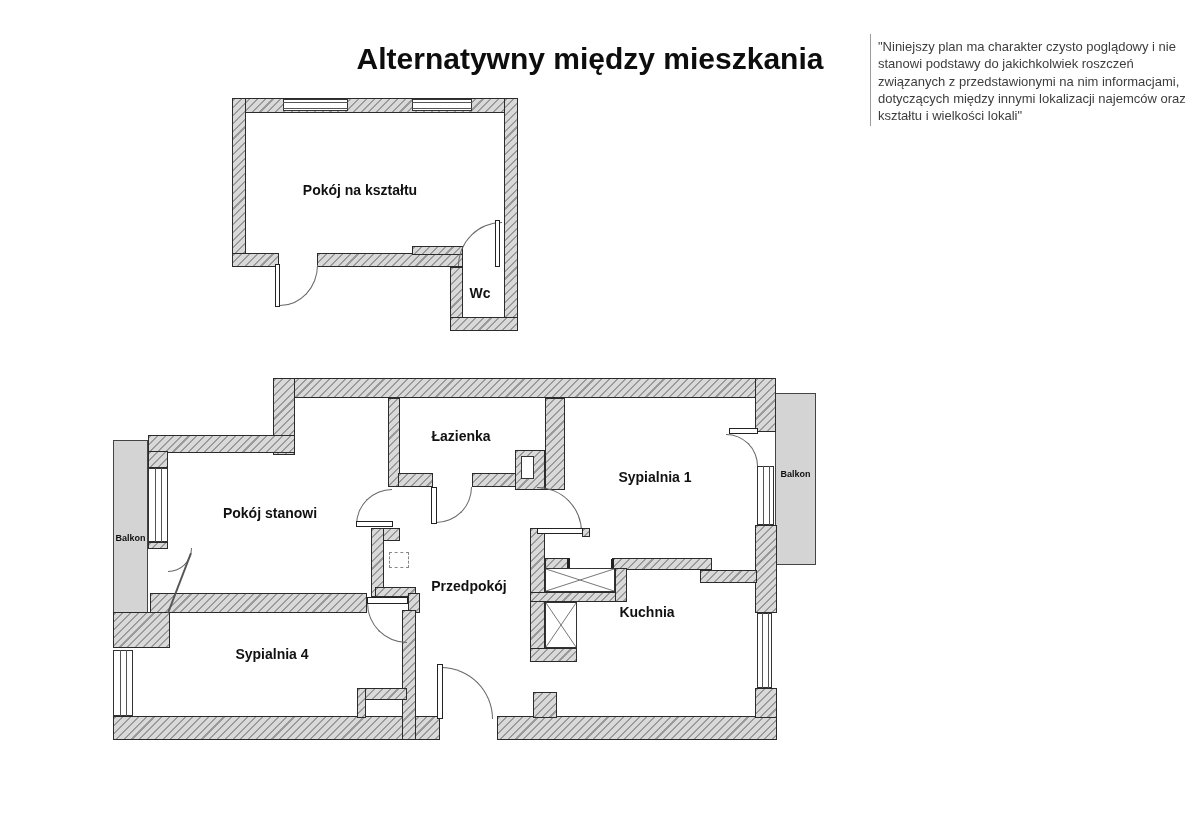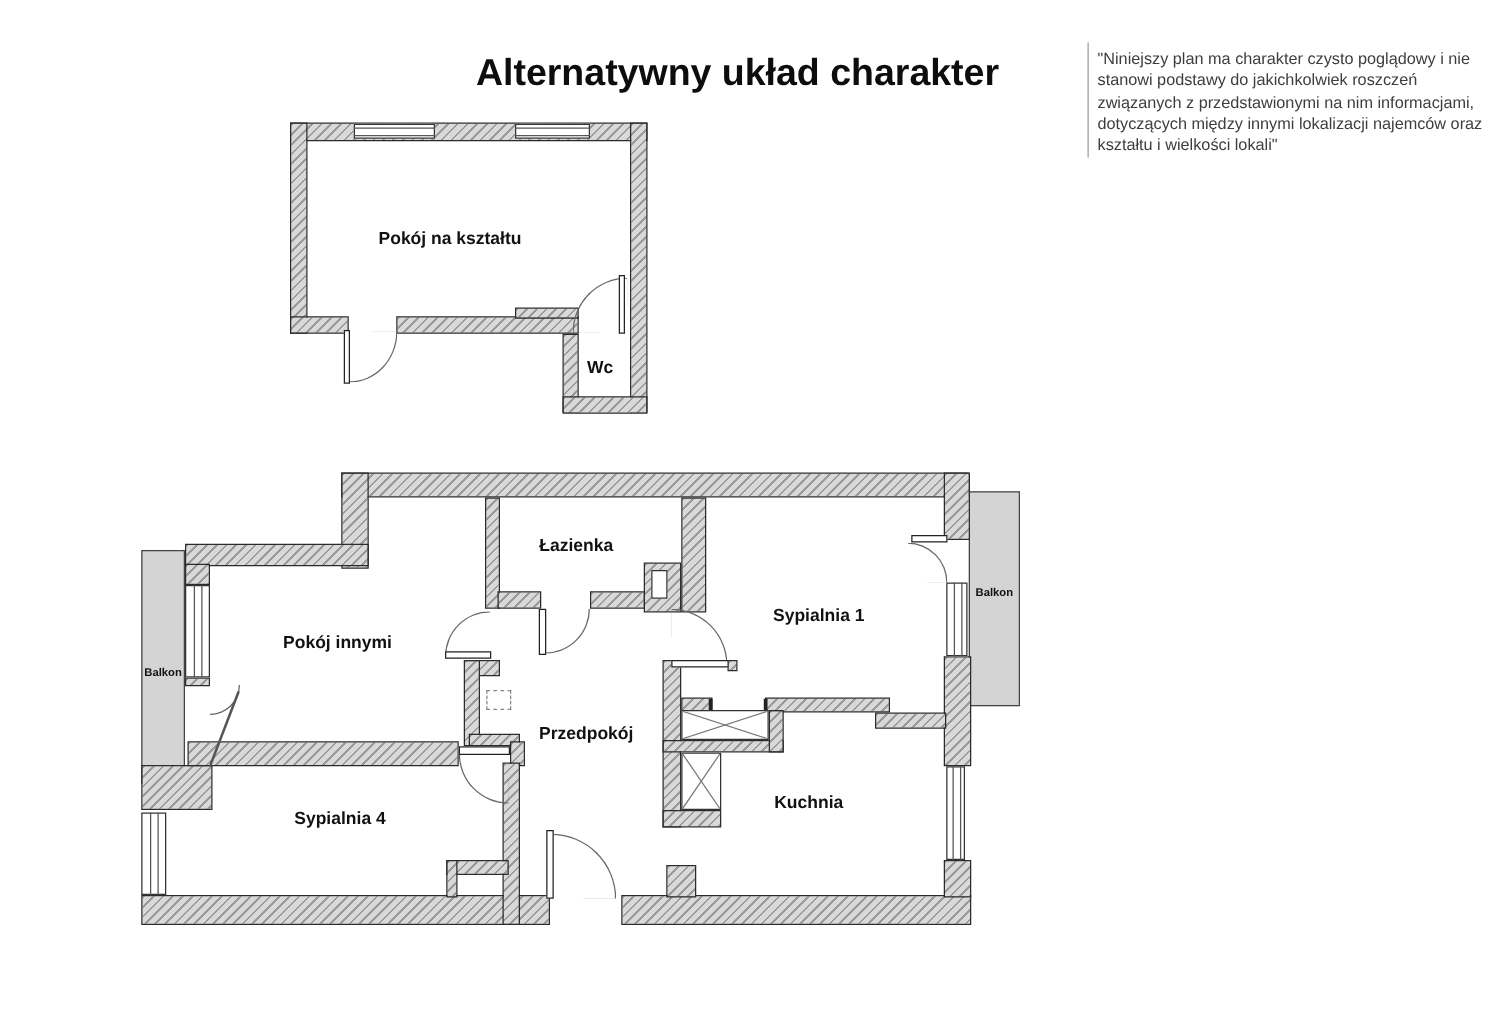--- a/index.html
+++ b/index.html
@@ -46,21 +46,21 @@
   .rl.sm { font-size:9px; }
   .title { position:absolute; left:330px; top:42px; width:520px; text-align:center;
            font-size:30px; font-weight:bold; color:#0d0d0d; letter-spacing:0; }
   .disc { position:absolute; left:878px; top:38px; width:318px; font-size:13px;
           line-height:1.33; color:var(--disc); }
   .vline { position:absolute; left:870px; top:34px; width:1px; height:92px; background:#9c9c9c; }
 </style>
 </head>
 <body style="--hatch-line: #9a9a9a; --hatch-bg: #d9d9d9; --wall-edge: #2b2b2b; --balc-fill: #d4d4d4; --label: #111111; --disc: #3d3d3d;">
 
-<div class="title">Alternatywny układ charakter</div>
+<div class="title">Alternatywny między mieszkania</div>
 <div class="vline"></div>
 <div class="disc">"Niniejszy plan ma charakter czysto poglądowy i nie stanowi podstawy do jakichkolwiek roszczeń związanych z przedstawionymi na nim informacjami, dotyczących między innymi lokalizacji najemców oraz kształtu i wielkości lokali"</div>
 
 <div class="plan">
 
   <div class="w" style="left:232px;top:98px;width:286px;height:15px"></div>
   <div class="w" style="left:232px;top:98px;width:14px;height:169px"></div>
   <div class="w" style="left:504px;top:98px;width:14px;height:232px"></div>
   <div class="w" style="left:232px;top:253px;width:47px;height:14px"></div>
   <div class="w" style="left:317px;top:253px;width:146px;height:14px"></div>
@@ -174,21 +174,21 @@
 
   <div class="arc bl" style="left:367px;top:603px;width:40px;height:40px"></div>
   <div class="leaf" style="left:367px;top:597px;width:41px;height:7px"></div>
 
   <div class="arc tr" style="left:441px;top:667px;width:52px;height:52px"></div>
   <div class="leaf" style="left:437px;top:664px;width:6px;height:55px"></div>
 
   <div class="arc tr" style="left:726px;top:434px;width:32px;height:32px"></div>
   <div class="leaf" style="left:729px;top:428px;width:29px;height:6px"></div>
 
-  <div class="rl" style="left:190px;top:505px;width:160px">Pokój innymi</div>
+  <div class="rl" style="left:190px;top:505px;width:160px">Pokój stanowi</div>
   <div class="rl" style="left:381px;top:428px;width:160px">Łazienka</div>
-  <div class="rl" style="left:575px;top:484px;width:160px">Sypialnia 1</div>
+  <div class="rl" style="left:575px;top:469px;width:160px">Sypialnia 1</div>
   <div class="rl" style="left:192px;top:646px;width:160px">Sypialnia 4</div>
   <div class="rl" style="left:389px;top:578px;width:160px">Przedpokój</div>
-  <div class="rl" style="left:567px;top:633px;width:160px">Kuchnia</div>
+  <div class="rl" style="left:567px;top:604px;width:160px">Kuchnia</div>
   <div class="rl sm" style="left:113px;top:533px;width:35px">Balkon</div>
   <div class="rl sm" style="left:775px;top:469px;width:41px">Balkon</div>
 </div>
 
 </body></html>

